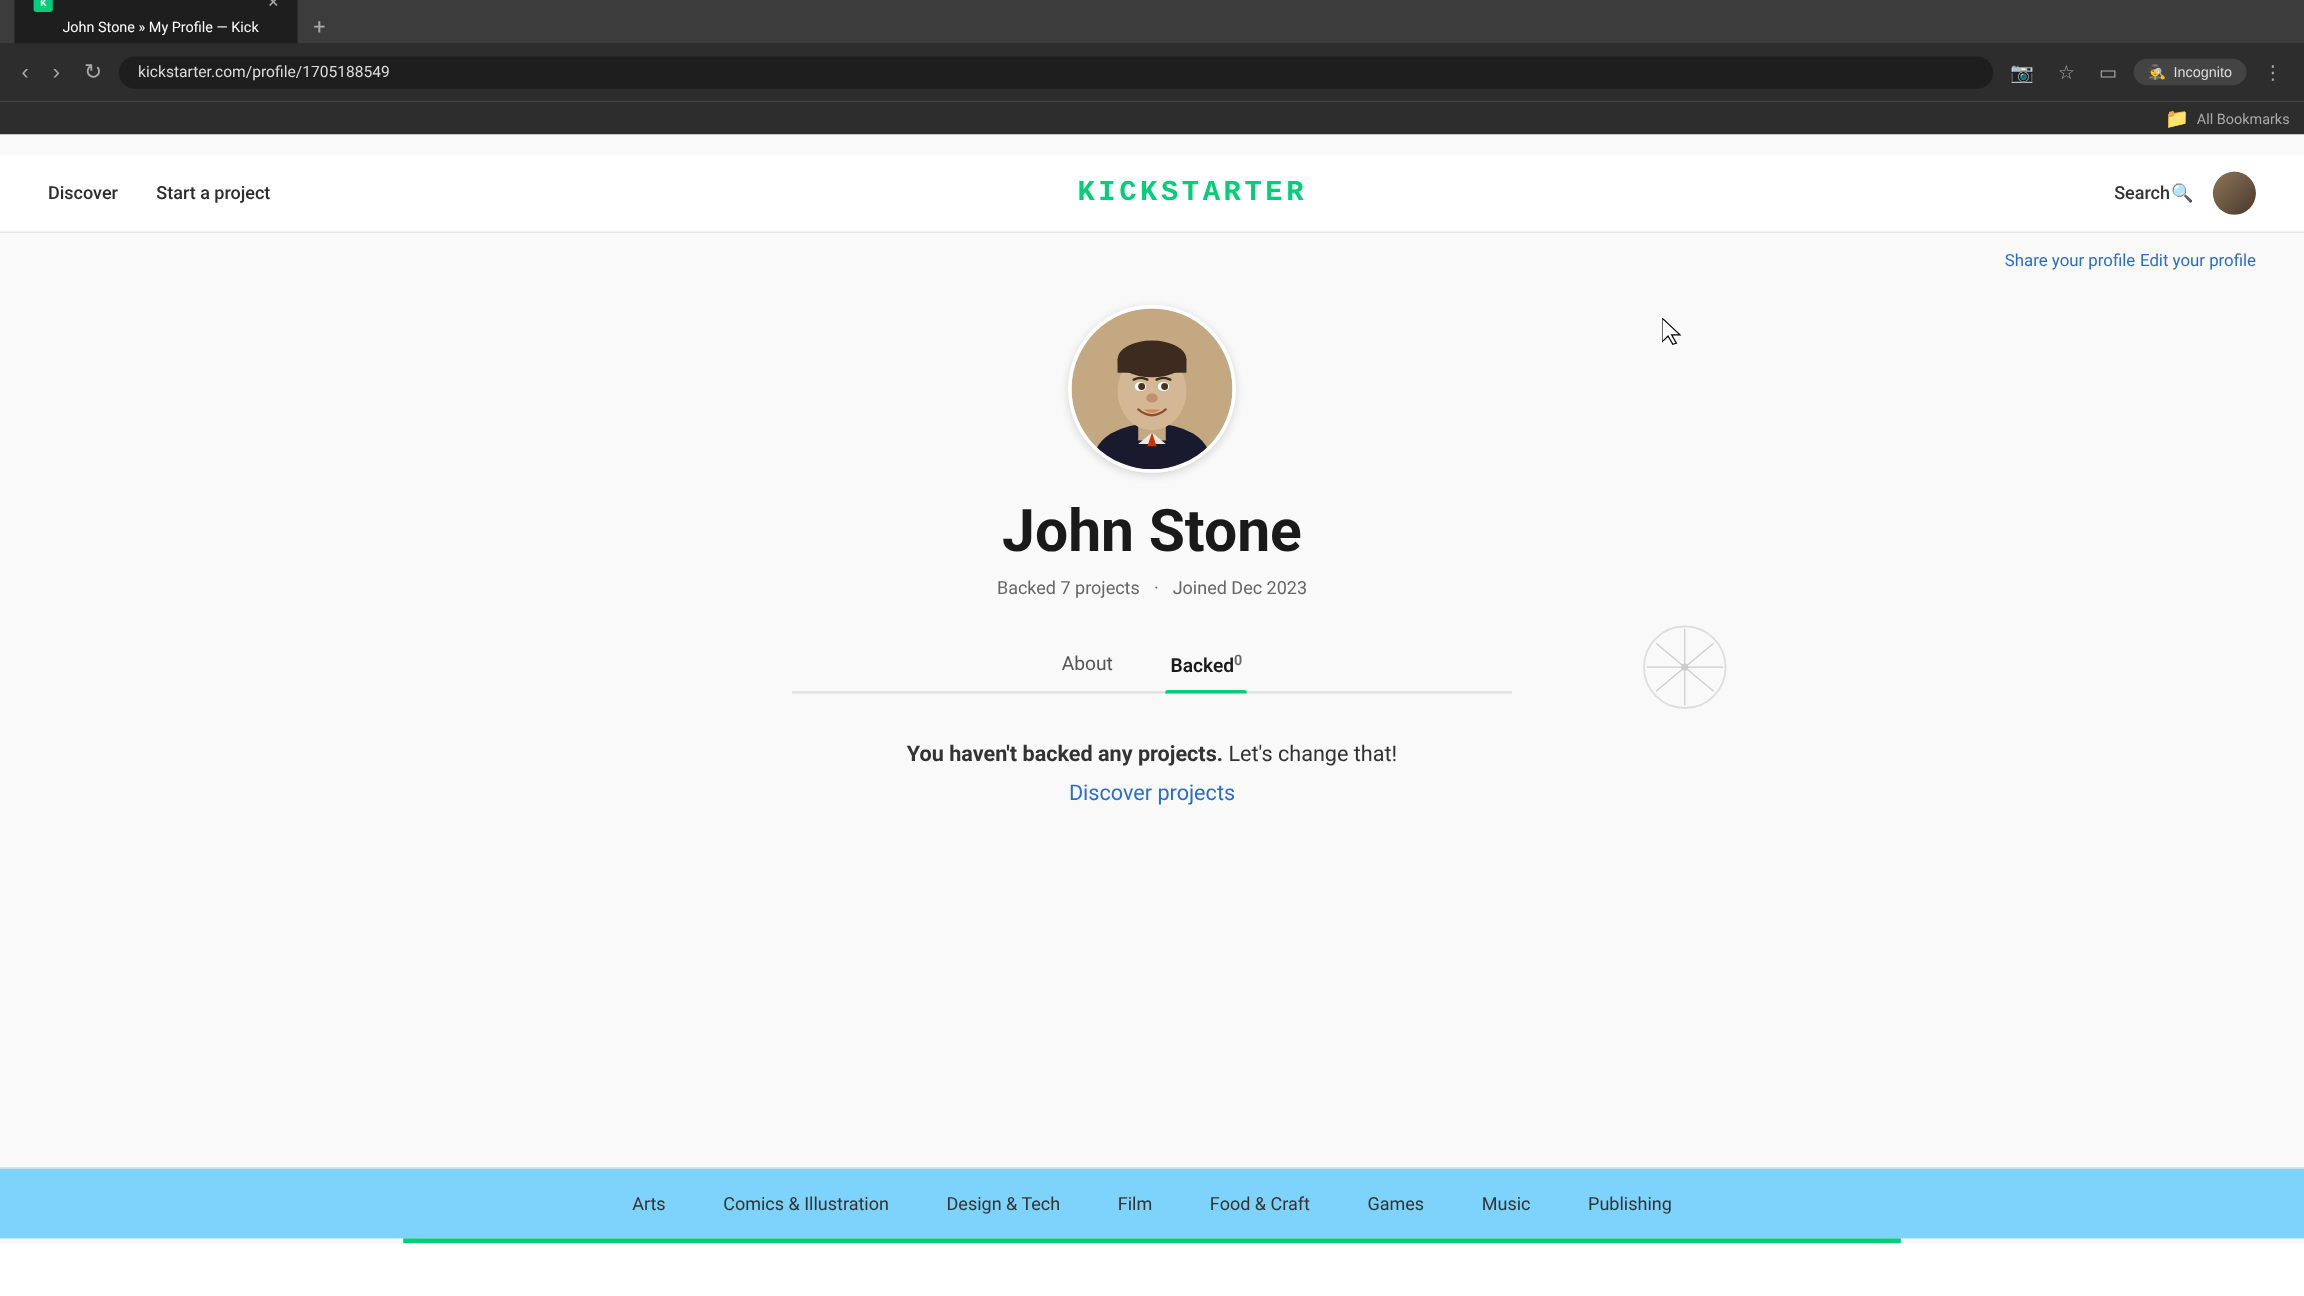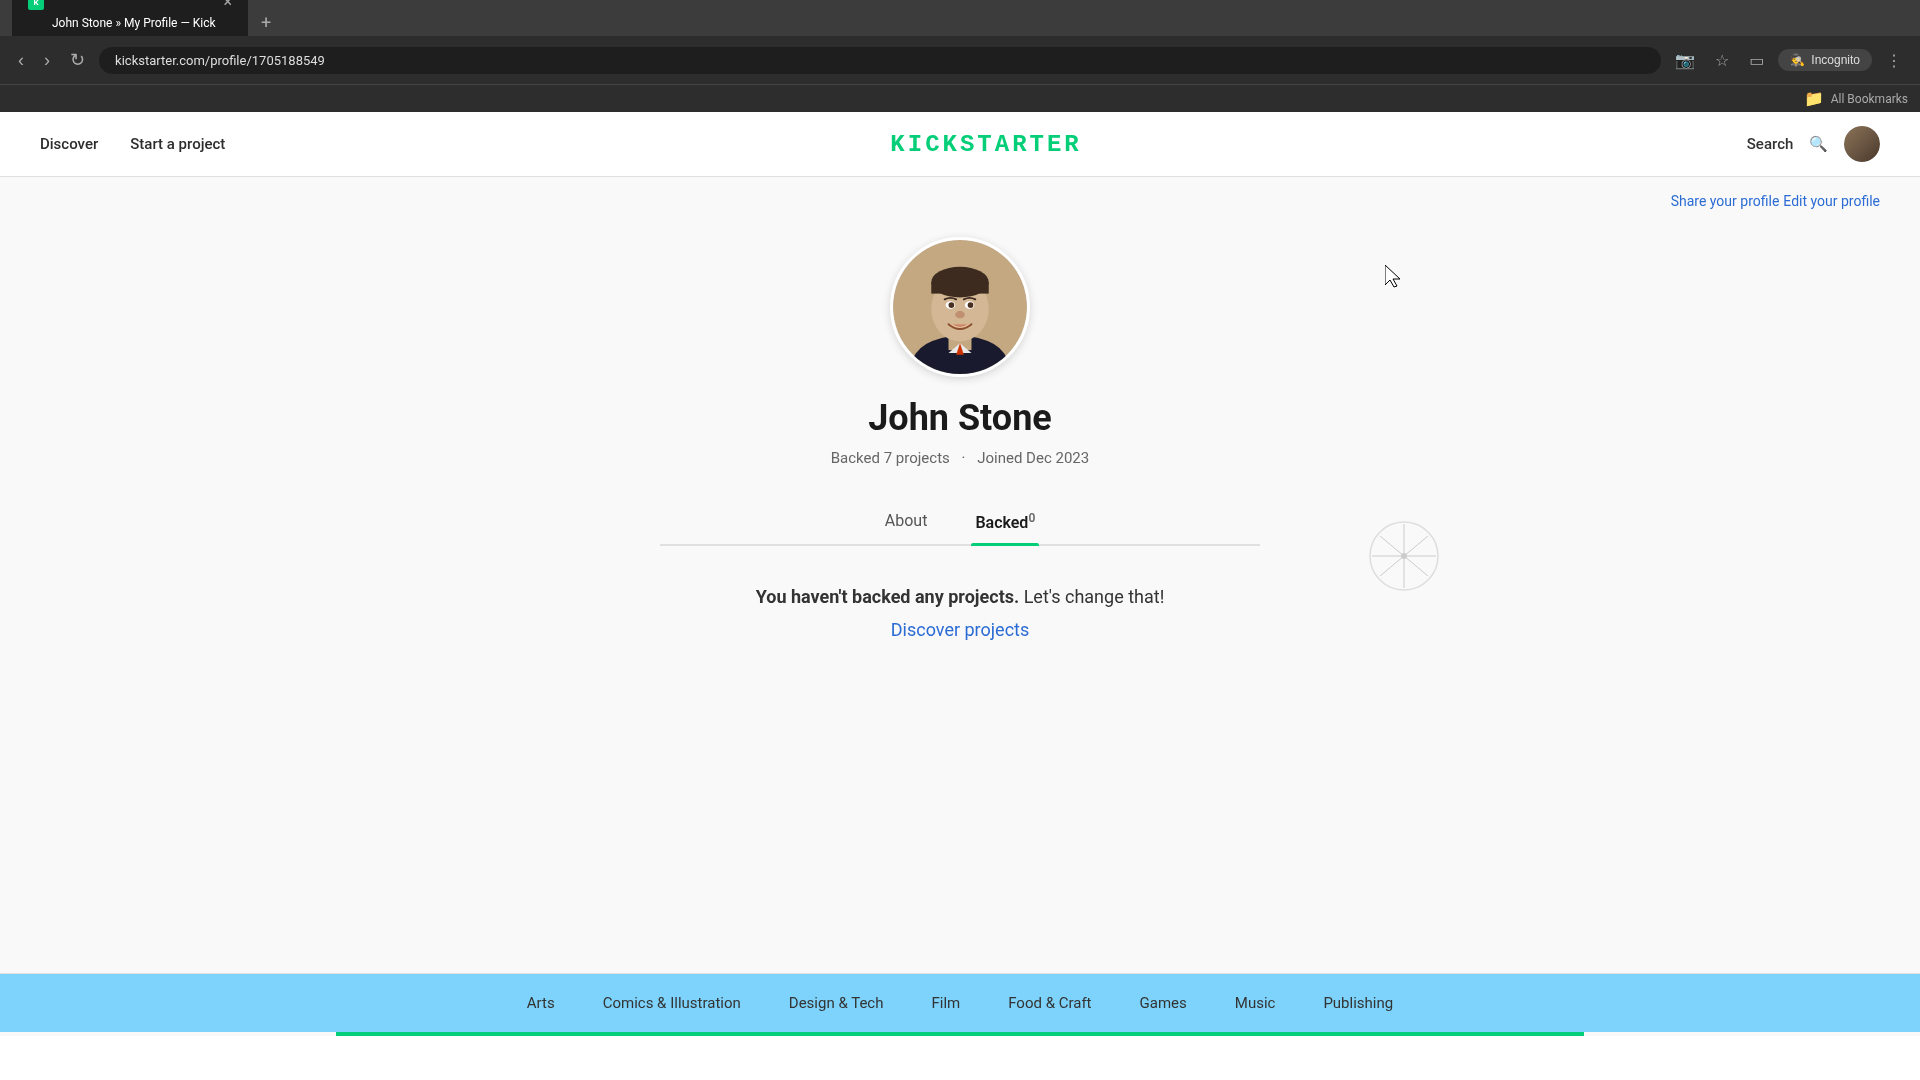--- a/index.html
+++ b/index.html
@@ -20,41 +20,41 @@
     .toolbar-right { display: flex; align-items: center; gap: 8px; }
     .toolbar-icon { color: #aaa; cursor: pointer; font-size: 16px; padding: 4px 6px; }
     .incognito-btn { background: #444; color: #ddd; border: none; border-radius: 16px; padding: 4px 12px; font-size: 12px; cursor: pointer; display: flex; align-items: center; gap: 6px; }
     .bookmarks-bar { background: #2d2d2d; padding: 4px 12px; height: 28px; display: flex; align-items: center; justify-content: flex-end; border-top: 1px solid #444; }
     .bookmarks-text { color: #aaa; font-size: 12px; }
 
     
     .page-content { background: #f9f9f9; width: 100%; height: calc(1080px - 156px); overflow-y: auto; }
 
     
-    .site-header { background: #fff; border-bottom: 1px solid #e0e0e0; padding: 0 40px; display: flex; align-items: center; height: 65px; }
+    .site-header { background: #fff; border-bottom: 1px solid #e0e0e0; padding: 0 40px; display: flex; align-items: center; height: 65px; margin-top: 17px; }
     .header-left { display: flex; align-items: center; gap: 32px; }
     .nav-link { color: #2d2d2d; text-decoration: none; font-size: 15px; font-weight: 500; cursor: pointer; }
     .header-center { flex: 1; display: flex; justify-content: center; }
     .logo { color: #05ce78; font-size: 24px; font-weight: 900; letter-spacing: 3px; text-transform: uppercase; font-family: Liberation Mono, monospace; }
     .header-right { display: flex; align-items: center; gap: 16px; }
-    .search-btn { display: flex; align-items: center; gap: 16px; color: #333; font-size: 15px; cursor: pointer; font-weight: 500; }
+    .search-btn { display: flex; align-items: center; gap: 1px; color: #333; font-size: 15px; cursor: pointer; font-weight: 500; }
     .user-avatar { width: 36px; height: 36px; border-radius: 50%; background: #ccc; overflow: hidden; display: flex; align-items: center; justify-content: center; cursor: pointer; }
     .avatar-img { width: 100%; height: 100%; object-fit: cover; background: linear-gradient(135deg, #8B7355 0%, #6B5744 50%, #4a3728 100%); border-radius: 50%; }
 
     
     .profile-actions { display: flex; justify-content: flex-end; padding: 16px 40px 8px; gap: 4px; }
     .profile-action-link { color: #2b6cd4; font-size: 14px; text-decoration: none; cursor: pointer; }
 
     .profile-main { display: flex; flex-direction: column; align-items: center; padding: 20px 0 40px; }
     .profile-avatar { width: 140px; height: 140px; border-radius: 50%; overflow: hidden; margin-bottom: 20px; background: #ddd; border: 3px solid #fff; box-shadow: 0 2px 8px rgba(0,0,0,0.15); }
 
     
     .face-svg { width: 100%; height: 100%; }
 
-    .profile-name { font-size: 36px; font-weight: 700; color: #1a1a1a; margin-bottom: 10px; }
+    .profile-name { font-size: 49px; font-weight: 700; color: #1a1a1a; margin-bottom: 10px; }
     .profile-meta { color: #666; font-size: 15px; margin-bottom: 32px; }
     .meta-dot { margin: 0 8px; }
 
     
     .profile-tabs { display: flex; gap: 40px; border-bottom: 2px solid #e0e0e0; width: 100%; justify-content: center; }
     .profile-tab { padding: 12px 4px; color: #555; font-size: 16px; cursor: pointer; position: relative; text-decoration: none; }
     .profile-tab.active { color: #1a1a1a; font-weight: 600; }
     .profile-tab.active::after { content: ''; position: absolute; bottom: -2px; left: 0; right: 0; height: 3px; background: #05ce78; border-radius: 2px 2px 0 0; }
     .tab-badge { font-size: 12px; vertical-align: super; color: #666; }
 

